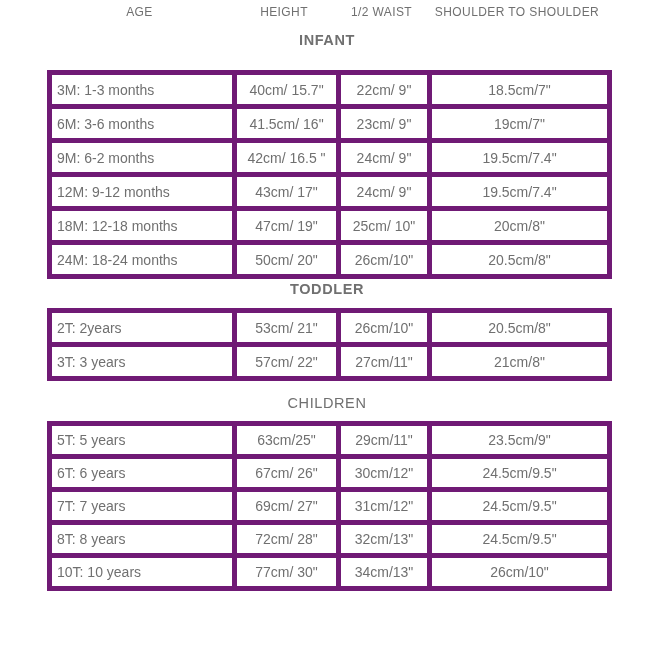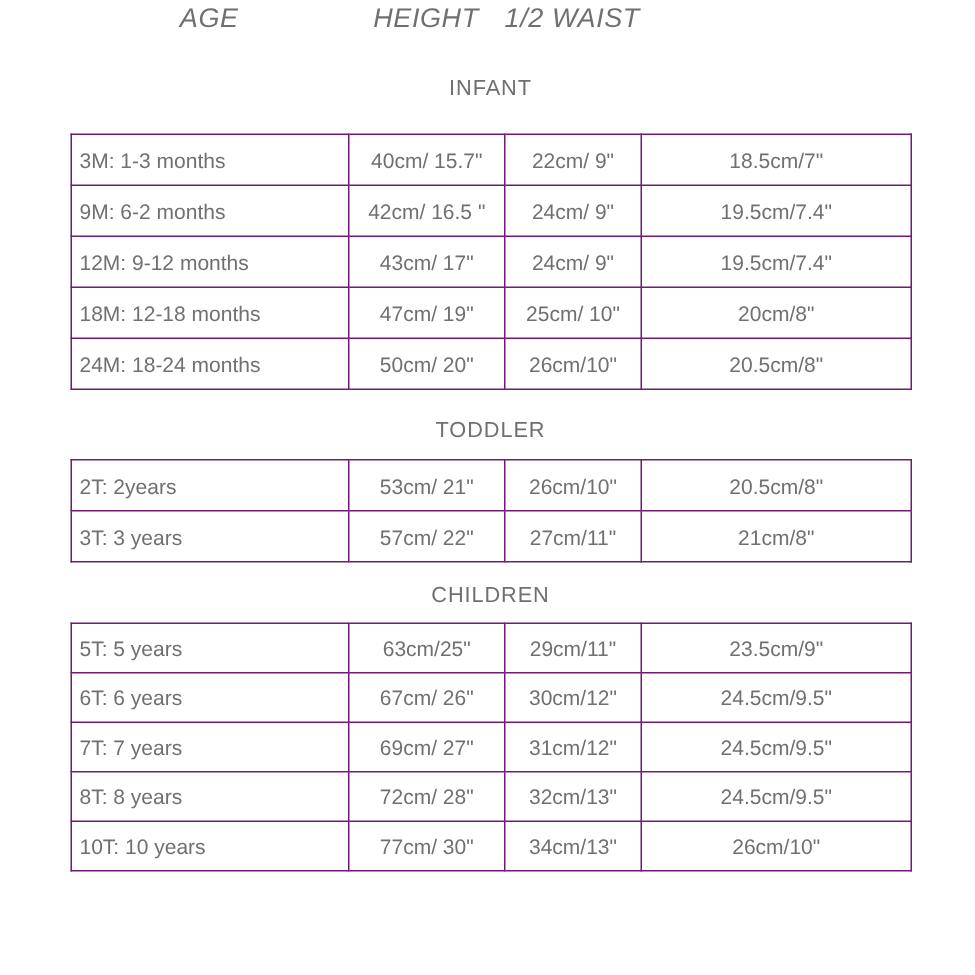--- a/index.html
+++ b/index.html
@@ -10,24 +10,23 @@
     font-family: "Liberation Sans", sans-serif;
     color: #707070;
   }
   .sheet { width: 650px; height: 650px; overflow: hidden; }
 
   .col-header {
     display: grid;
     grid-template-columns: 185px 104px 91px 180px;
     width: 560px;
     margin: 4px 0 0 47px;
-    font-size: 18px;
+    font-size: 12px;
     letter-spacing: 0.4px;
     line-height: 16px;
-    font-style: italic;
   }
   .col-header span { text-align: center; white-space: nowrap; }
 
   .section-title {
     width: 560px;
     margin: 0 0 0 47px;
     text-align: center;
     font-size: 14.5px;
     font-weight: 400;
     letter-spacing: 0.6px;
@@ -38,66 +37,73 @@
     border-collapse: collapse;
     table-layout: fixed;
     width: 560px;
     margin-left: 47px;
   }
   col.c0 { width: 185px; }
   col.c1 { width: 104px; }
   col.c2 { width: 91px; }
   col.c3 { width: 180px; }
   .size-table td {
-    border: 1px solid #701a75;
+    border: 5px solid #701a75;
     height: 34px;
     padding: 0;
     text-align: center;
     vertical-align: middle;
     font-size: 14px;
     white-space: nowrap;
     overflow: hidden;
   }
   .size-table td.age {
     text-align: left;
     padding-left: 5px;
   }
 
-  .sec-0 .section-title { margin-top: 31px; margin-bottom: 22px; }
-  .sec-1 .section-title { margin-top: 19px; margin-bottom: 11px; }
+  .sec-0 .section-title { margin-top: 12px; margin-bottom: 22px; font-weight: bold; }
+  .sec-1 .section-title { margin-top: 2px; margin-bottom: 11px; font-weight: bold; }
   .sec-2 .section-title { margin-top: 14px; margin-bottom: 10px; }
   .sec-2 .size-table td { height: 33px; }
 </style>
 </head>
 <body>
 
 <div class="sheet">
   <div class="col-header">
     <span>AGE</span>
     <span>HEIGHT</span>
     <span>1/2 WAIST</span>
+    <span>SHOULDER TO SHOULDER</span>
   </div>
   <div id="sections">
   <section class="size-section sec-0">
     <h2 class="section-title">INFANT</h2>
     <table class="size-table">
       <colgroup>
             <col class="c0">
             <col class="c1">
             <col class="c2">
             <col class="c3">
           </colgroup>
       <tbody>
   <tr>
     <td class="age">3M: 1-3 months</td>
     <td>40cm/ 15.7"</td>
     <td>22cm/ 9"</td>
     <td>18.5cm/7"</td>
   </tr>
 
+  <tr>
+    <td class="age">6M: 3-6 months</td>
+    <td>41.5cm/ 16"</td>
+    <td>23cm/ 9"</td>
+    <td>19cm/7"</td>
+  </tr>
 
   <tr>
     <td class="age">9M: 6-2 months</td>
     <td>42cm/ 16.5 "</td>
     <td>24cm/ 9"</td>
     <td>19.5cm/7.4"</td>
   </tr>
 
   <tr>
     <td class="age">12M: 9-12 months</td>

